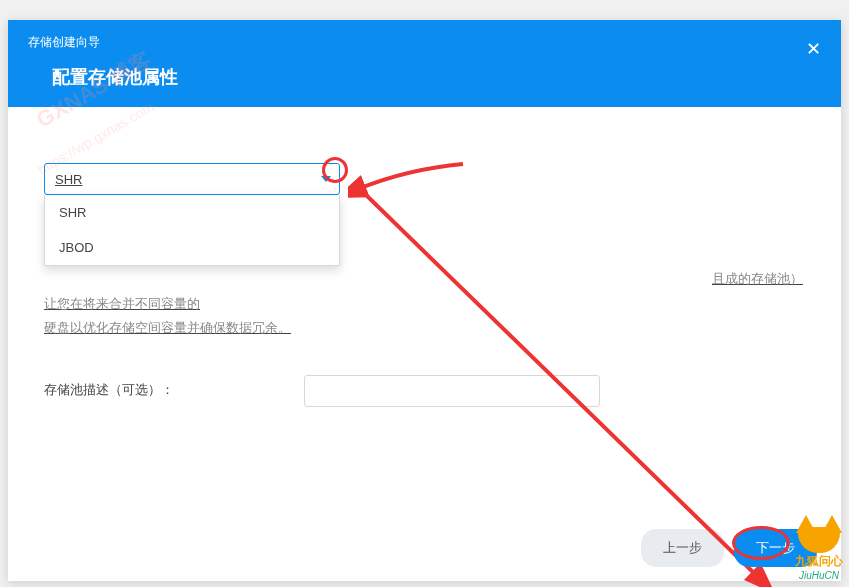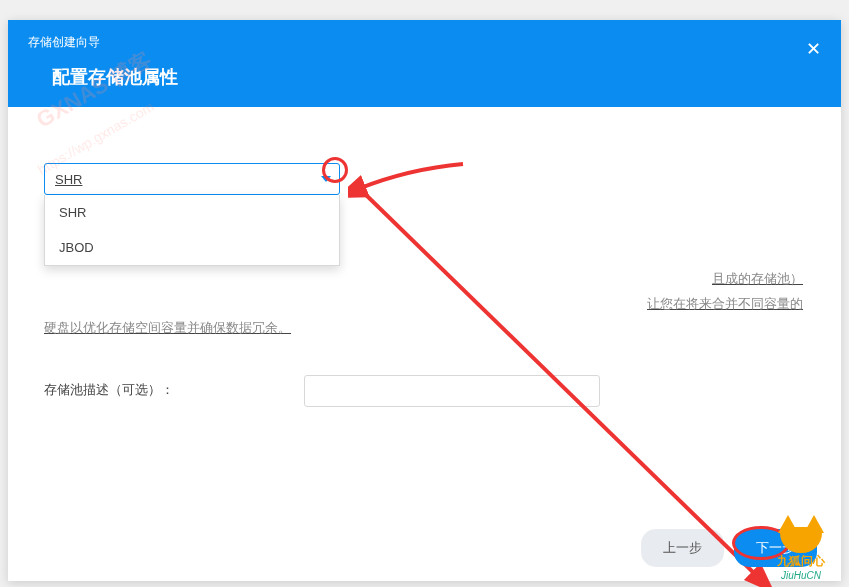--- a/index.html
+++ b/index.html
@@ -26,21 +26,21 @@
     .btn-secondary { background: #e8ebef; color: #555; }
     .btn-primary { background: #0a8cf0; color: #fff; }
     
     .red-ellipse { position: absolute; border: 3px solid #e33; border-radius: 50%; pointer-events: none; }
     .ell-caret { width: 26px; height: 26px; top: -6px; left: 278px; }
     .ell-basic { width: 50px; height: 22px; top: 62px; left: 7px; }
     .ell-next { width: 58px; height: 34px; }
     .arrow-svg { position: absolute; pointer-events: none; }
     .watermark { position: absolute; left: 30px; top: 75px; transform: rotate(-30deg); color: rgba(255,140,130,0.22); font-size: 22px; font-weight: bold; pointer-events: none; }
     .watermark2 { position: absolute; left: 30px; top: 130px; transform: rotate(-30deg); color: rgba(255,140,130,0.18); font-size: 14px; pointer-events: none; }
-    .logo-wm { position: absolute; right: 24px; bottom: 6px; text-align: center; pointer-events: none; }
+    .logo-wm { position: absolute; right: 6px; bottom: 6px; text-align: center; pointer-events: none; }
     .logo-fox { width: 42px; height: 34px; position: relative; margin: 0 auto; }
     .fox-ear-l, .fox-ear-r { position:absolute; width:0; height:0; border-left:10px solid transparent; border-right:10px solid transparent; border-bottom:18px solid #f7a400; top:-4px;}
     .fox-ear-l{left:-2px;} .fox-ear-r{right:-2px;}
     .fox-face { position:absolute; width:42px; height:26px; background:#f7a400; border-radius:4px 4px 20px 20px; top:8px;}
     .logo-txt1 { font-size: 12px; color: #f7a400; font-weight: bold; }
     .logo-txt2 { font-size: 10px; color: #2a8; font-style: italic; }
   </style>
 </head>
 <body>
 
@@ -64,21 +64,21 @@
         <div class="dropdown">
           <div class="dropdown-item">SHR</div>
           <div class="dropdown-item">JBOD</div>
         </div>
 
         <div class="red-ellipse ell-caret"></div>
         <div class="red-ellipse ell-basic"></div>
 
         <div class="hint-text">
           <div style="text-align:right;padding-right:2px;"><span>且成的存储池）</span></div>
-          <div style="text-align:right;padding-right:2px;"><span>让您在将来合并不同容量的</span></div>
+          <div style="text-align:left;padding-right:2px;"><span>让您在将来合并不同容量的</span></div>
           <div>硬盘以优化存储空间容量并确保数据冗余。</div>
         </div>
       </div>
     </div>
 
     <div class="form-row" style="margin-top:34px;">
       <div class="form-label">存储池描述（可选）：</div>
       <div class="form-control">
         <input class="input-box" type="text" value="" style="">
       </div>

